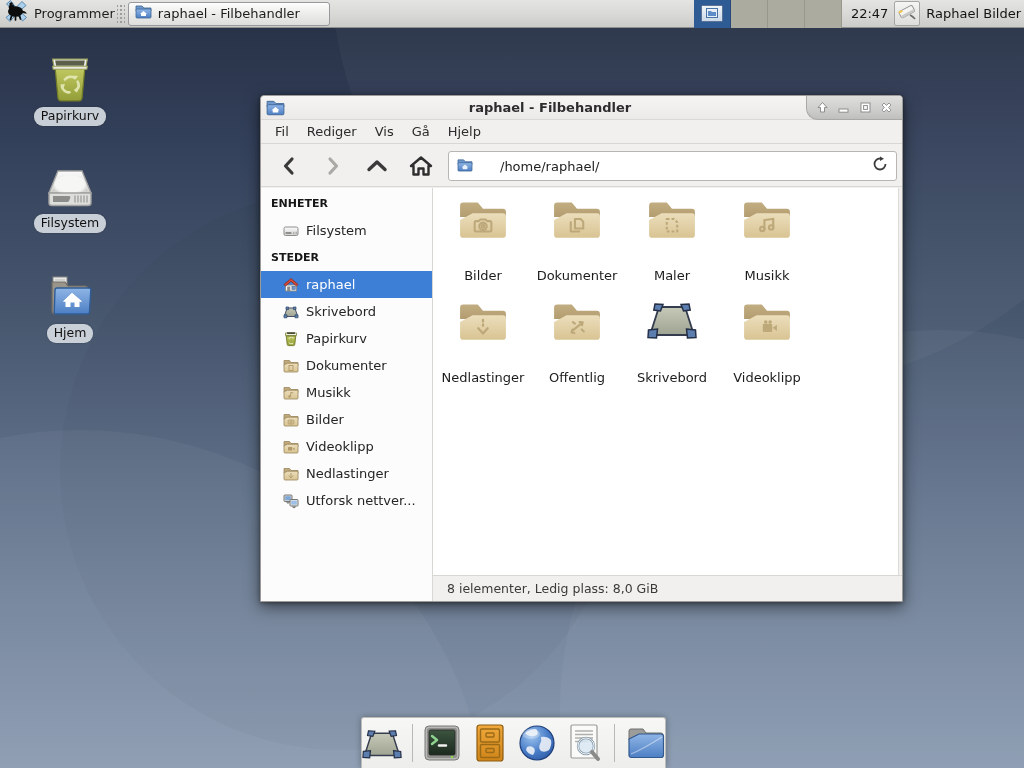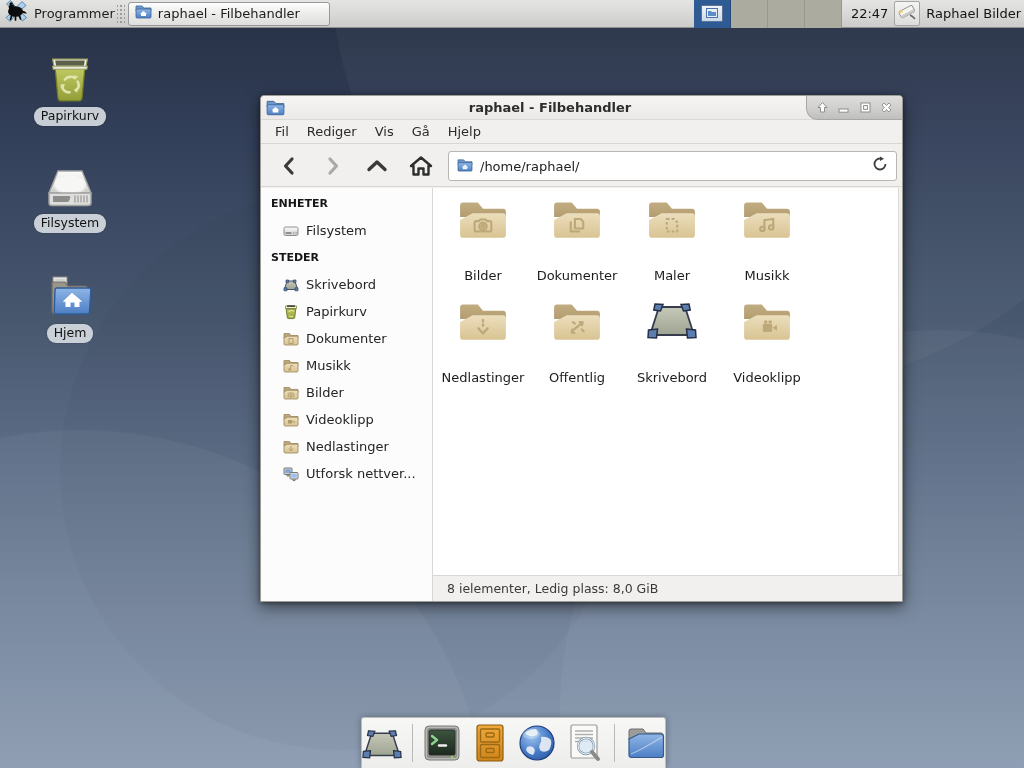--- a/index.html
+++ b/index.html
@@ -68,21 +68,21 @@
 
   .menubar { position:absolute; left:0; top:24px; right:0; height:24px; background:#f1f0ee;
     border-bottom:1px solid #d9d7d4; display:flex; align-items:center; padding-left:5px; }
   .menubar .mi { font-size:13px; color:#2c2c2c; padding:3px 9px; }
 
   .toolbar { position:absolute; left:0; top:49px; right:0; height:42px; background:#f1f0ee;
     border-bottom:1px solid #d9d7d4; display:flex; align-items:center; padding-left:8px; }
   .tool-btn { width:40px; height:34px; display:flex; align-items:center; justify-content:center;
     border-radius:3px; margin-right:4px; }
   .pathbar { position:absolute; left:187px; top:55px; width:449px; height:30px; background:#fff;
-    border:1px solid #b8b6b2; border-radius:3px; display:flex; align-items:center; padding:0 8px; }
+    border:1px solid #b8b6b2; border-radius:3px; display:flex; align-items:center; padding:0 8px;gap:20px; }
   .pathbar .ptext { font-size:13px; color:#222; margin-left:7px; flex:1; }
 
   .win-body { position:absolute; left:0; top:92px; right:0; bottom:0; display:flex; }
   .sidebar { width:172px; background:#fcfcfc; border-right:1px solid #d9d7d4; padding-top:2px; }
   .side-row { height:27px; display:flex; align-items:center; }
   .side-row.hdr { font-size:11px; font-weight:bold; color:#161616; padding-left:10px; }
   .side-row.item { font-size:13px; color:#252525; }
   .side-row.item .si { width:16px; height:16px; margin-left:22px; flex:none; }
   .side-row.item .sl { margin-left:7px; white-space:nowrap; overflow:hidden; }
   .side-row.item.selected { background:#3d7fd6; }
@@ -358,20 +358,31 @@
           <svg width="16" height="16" viewBox="0 0 16 16">
             <rect x="1" y="4" width="14" height="8.5" rx="1.5" fill="url(#gDrive)" stroke="#8e8e8c" stroke-width="1"></rect>
             <rect x="2.5" y="9" width="6" height="2" rx="0.6" fill="#90908e"></rect>
             <path d="M10.5 8.8 v2.4 M12 8.8 v2.4 M13.5 8.8 v2.4" stroke="#a8a8a6" stroke-width="0.9"></path>
           </svg>
         </span>
         <span class="sl">Filsystem</span>
       </div>
 
       <div class="side-row hdr">STEDER</div>
+      <div class="side-row item selected">
+        <span class="si">
+          <svg width="16" height="16" viewBox="0 0 16 16">
+            <path d="M2.5 8 V14 H13.5 V8 Z" fill="#f2f2f0" stroke="#8a8a88" stroke-width="0.9"></path>
+            <path d="M1 7.5 L8 1.5 L15 7.5 L13.5 9 L8 4.2 L2.5 9 Z" fill="#d84a3a" stroke="#8e2e22" stroke-width="0.9"></path>
+            <rect x="4.2" y="9.5" width="3" height="4.5" fill="#8a8a88"></rect>
+            <rect x="9" y="9.5" width="3.2" height="2.8" fill="#6f9bd0" stroke="#4a6a94" stroke-width="0.7"></rect>
+          </svg>
+        </span>
+        <span class="sl">raphael</span>
+      </div>
       <div class="side-row item">
         <span class="si">
           <svg width="16" height="16" viewBox="0 0 16 16">
             <path d="M4.2 4 H11.8 L14.8 12.5 H1.2 Z" fill="url(#gDesk)" stroke="#44506a" stroke-width="1"></path>
             <path d="M3 3 h2.6 v2.6 h-2.6 z M10.4 3 h2.6 v2.6 h-2.6 z" fill="#5c7eae" stroke="#344766" stroke-width="0.7"></path>
             <path d="M1 10.8 h3 v3 h-3 z M12 10.8 h3 v3 h-3 z" fill="#5c7eae" stroke="#344766" stroke-width="0.7"></path>
           </svg>
         </span>
         <span class="sl">Skrivebord</span>
       </div>

